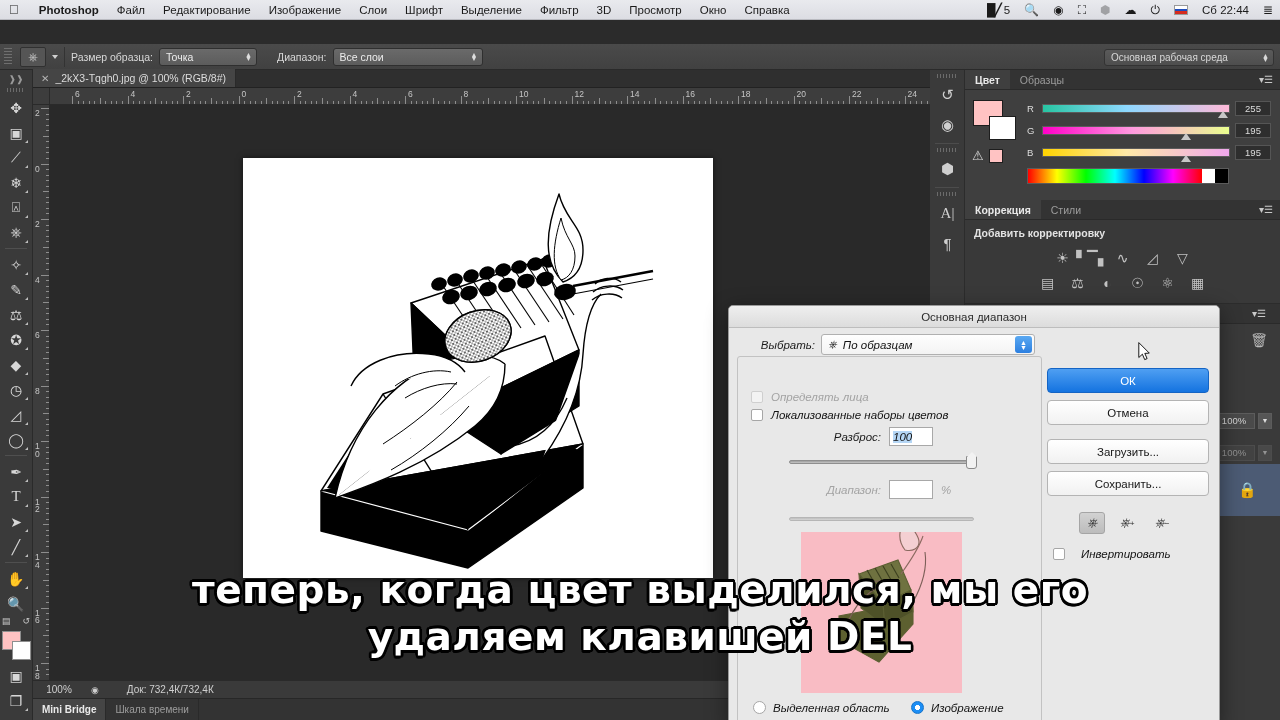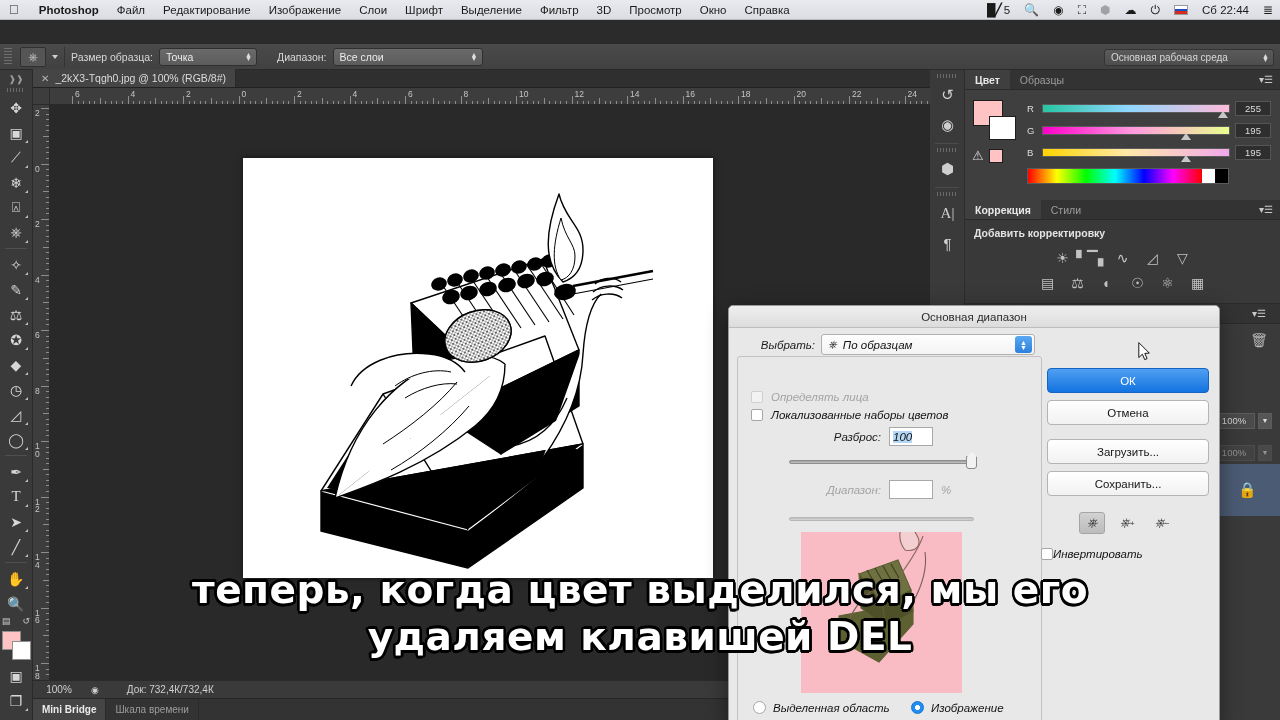--- a/index.html
+++ b/index.html
@@ -997,21 +997,21 @@
           <span>Сохранить...</span>
         </div>
       </div>
 
       <div class="row" style="position:absolute; left:350px; top:184px; gap:9px;">
         <span class="eyed-btn sel">⎈</span>
         <span class="eyed-btn">⎈<sub>+</sub></span>
         <span class="eyed-btn">⎈<sub>−</sub></span>
       </div>
 
-      <div class="row" style="position:absolute; left:312px; top:220px; gap:0;">
+      <div class="row" style="position:absolute; left:324px; top:220px; gap:16px;">
         <i class="cb"></i>
         <span style="font-size:11.5px">Инвертировать</span>
       </div>
     </div>
   </div>
 
   <svg class="cursor" viewBox="0 0 12 19">
     <path d="M0.8,0.6 L0.8,15.5 L4.4,12.2 L6.7,17.6 L9.1,16.6 L6.8,11.4 L11.3,11.1 Z" fill="#fff" stroke="#000" stroke-width="0.9"></path>
   </svg>
 

